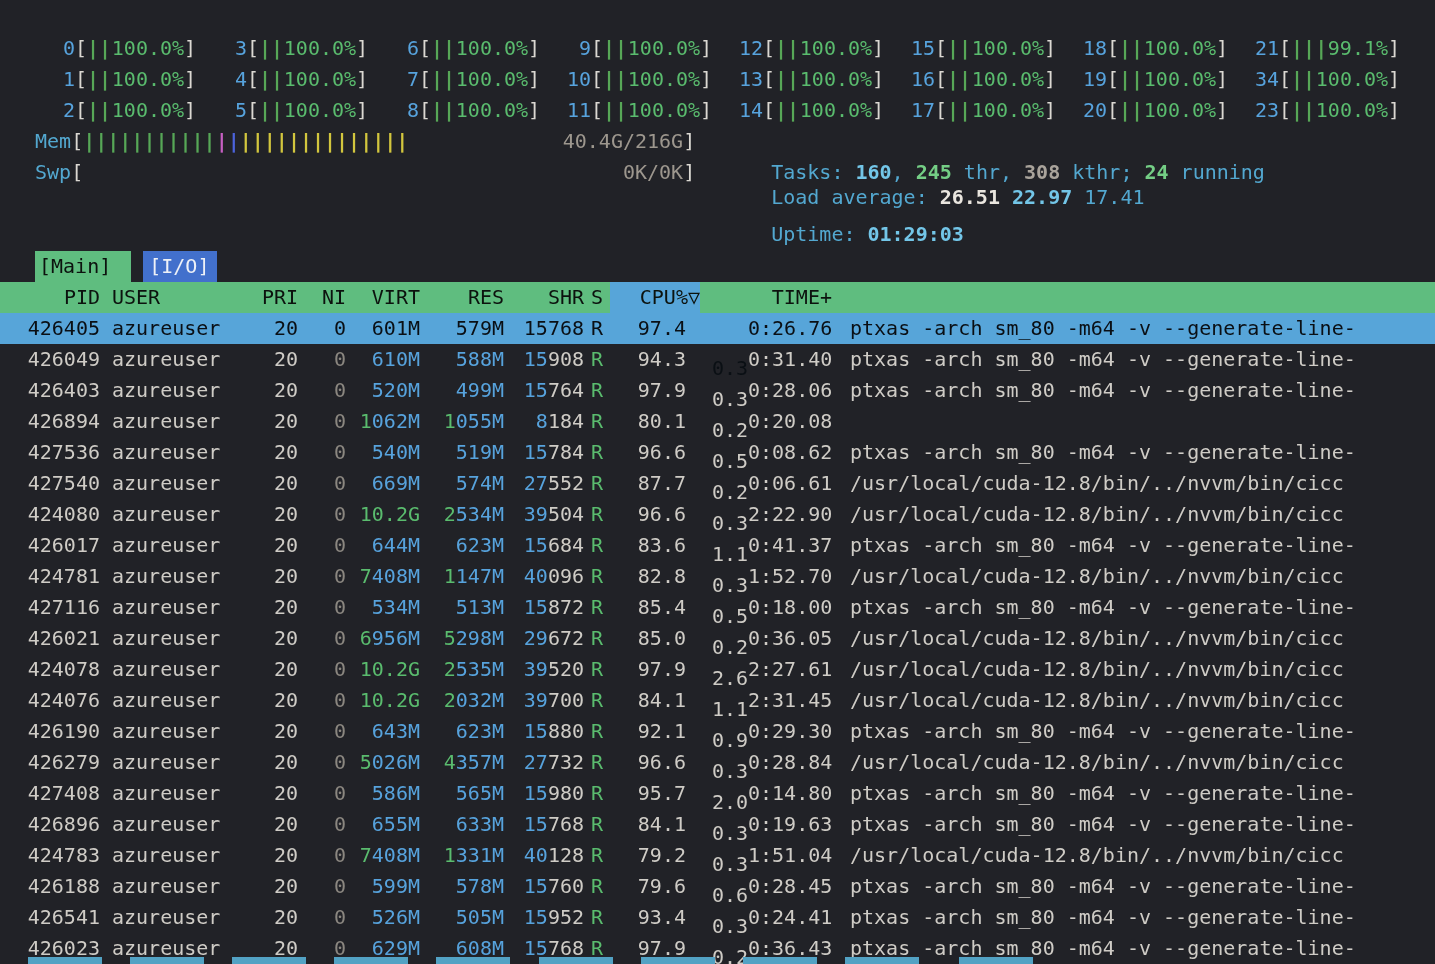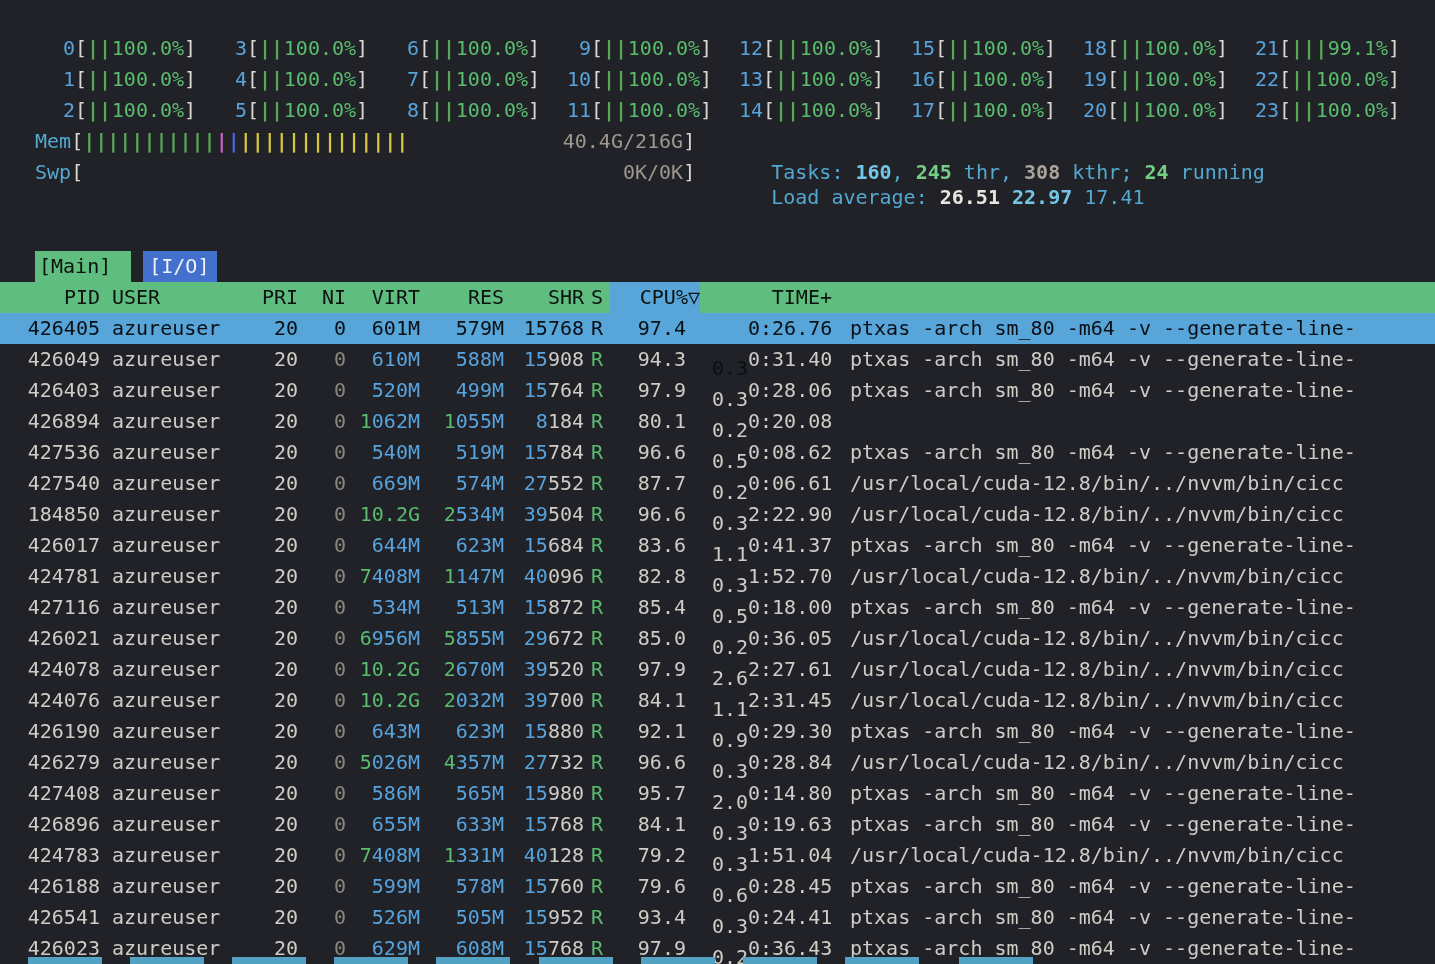--- a/index.html
+++ b/index.html
@@ -238,21 +238,21 @@
       </div>
 
   <div class="meter">
         <span class="num">21</span>
         <span class="br">[</span>
         <span class="inner"><span class="pipes">|||</span><span class="pct">99.1%</span></span>
         <span class="br">]</span>
       </div>
 
   <div class="meter">
-        <span class="num">22</span>
+        <span class="num">34</span>
         <span class="br">[</span>
         <span class="inner"><span class="pipes">||</span><span class="pct">100.0%</span></span>
         <span class="br">]</span>
       </div>
 
   <div class="meter">
         <span class="num">23</span>
         <span class="br">[</span>
         <span class="inner"><span class="pipes">||</span><span class="pct">100.0%</span></span>
         <span class="br">]</span>
@@ -272,20 +272,23 @@
   <div class="bar-line" style="top:157px">
     <span class="bar-label">Swp</span>
       <span style="color:var(--bracket)">[</span>
       <span class="bar-inner"><span class="spacer"></span><span class="bar-value">0K/0K</span></span>
       <span style="color:var(--bracket)">]</span>
   </div>
   <div class="stat" style="top:151px">
     <span class="lbl">Load average: </span><span class="bw">26.51</span><span class="bc"> 22.97</span><span class="lbl"> 17.41</span>
   </div>
 
+  <div class="stat" style="top:188px">
+    <span class="lbl">Uptime: </span><span class="bc">01:29:03</span>
+  </div>
 
   <div class="tabs">
     <span class="tab main">[Main]</span><span class="tab io">[I/O]</span>
   </div>
 
   <div class="thead">
     <span class="w-pid">PID</span>
     <span class="w-user">USER</span>
     <span class="w-pri">PRI</span>
     <span class="w-ni">NI</span>
@@ -388,21 +391,21 @@
     <span class="w-shr"><span class="c">27</span><span class="k">552</span></span>
     <span class="w-s g">R</span>
     <span class="w-cpu k">87.7</span>
     <span class="w-tri"></span>
     <span class="w-mem k">0.3</span>
     <span class="w-time k">0:06.61</span>
     <span class="w-cmd k">/usr/local/cuda-12.8/bin/../nvvm/bin/cicc</span>
   </div>
 
   <div class="row">
-    <span class="w-pid k">184850</span>
+    <span class="w-pid k">424080</span>
     <span class="w-user k">azureuser</span>
     <span class="w-pri k">20</span>
     <span class="w-ni dim">0</span>
     <span class="w-virt"><span class="g">10.2G</span></span>
     <span class="w-res"><span class="g">2</span><span class="c">534M</span></span>
     <span class="w-shr"><span class="c">39</span><span class="k">504</span></span>
     <span class="w-s g">R</span>
     <span class="w-cpu k">96.6</span>
     <span class="w-tri"></span>
     <span class="w-mem k">1.1</span>
@@ -457,37 +460,37 @@
     <span class="w-time k">0:18.00</span>
     <span class="w-cmd k">ptxas -arch sm_80 -m64 -v --generate-line-</span>
   </div>
 
   <div class="row">
     <span class="w-pid k">426021</span>
     <span class="w-user k">azureuser</span>
     <span class="w-pri k">20</span>
     <span class="w-ni dim">0</span>
     <span class="w-virt"><span class="g">6</span><span class="c">956M</span></span>
-    <span class="w-res"><span class="g">5</span><span class="c">855M</span></span>
+    <span class="w-res"><span class="g">5</span><span class="c">298M</span></span>
     <span class="w-shr"><span class="c">29</span><span class="k">672</span></span>
     <span class="w-s g">R</span>
     <span class="w-cpu k">85.0</span>
     <span class="w-tri"></span>
     <span class="w-mem k">2.6</span>
     <span class="w-time k">0:36.05</span>
     <span class="w-cmd k">/usr/local/cuda-12.8/bin/../nvvm/bin/cicc</span>
   </div>
 
   <div class="row">
     <span class="w-pid k">424078</span>
     <span class="w-user k">azureuser</span>
     <span class="w-pri k">20</span>
     <span class="w-ni dim">0</span>
     <span class="w-virt"><span class="g">10.2G</span></span>
-    <span class="w-res"><span class="g">2</span><span class="c">670M</span></span>
+    <span class="w-res"><span class="g">2</span><span class="c">535M</span></span>
     <span class="w-shr"><span class="c">39</span><span class="k">520</span></span>
     <span class="w-s g">R</span>
     <span class="w-cpu k">97.9</span>
     <span class="w-tri"></span>
     <span class="w-mem k">1.1</span>
     <span class="w-time k">2:27.61</span>
     <span class="w-cmd k">/usr/local/cuda-12.8/bin/../nvvm/bin/cicc</span>
   </div>
 
   <div class="row">

